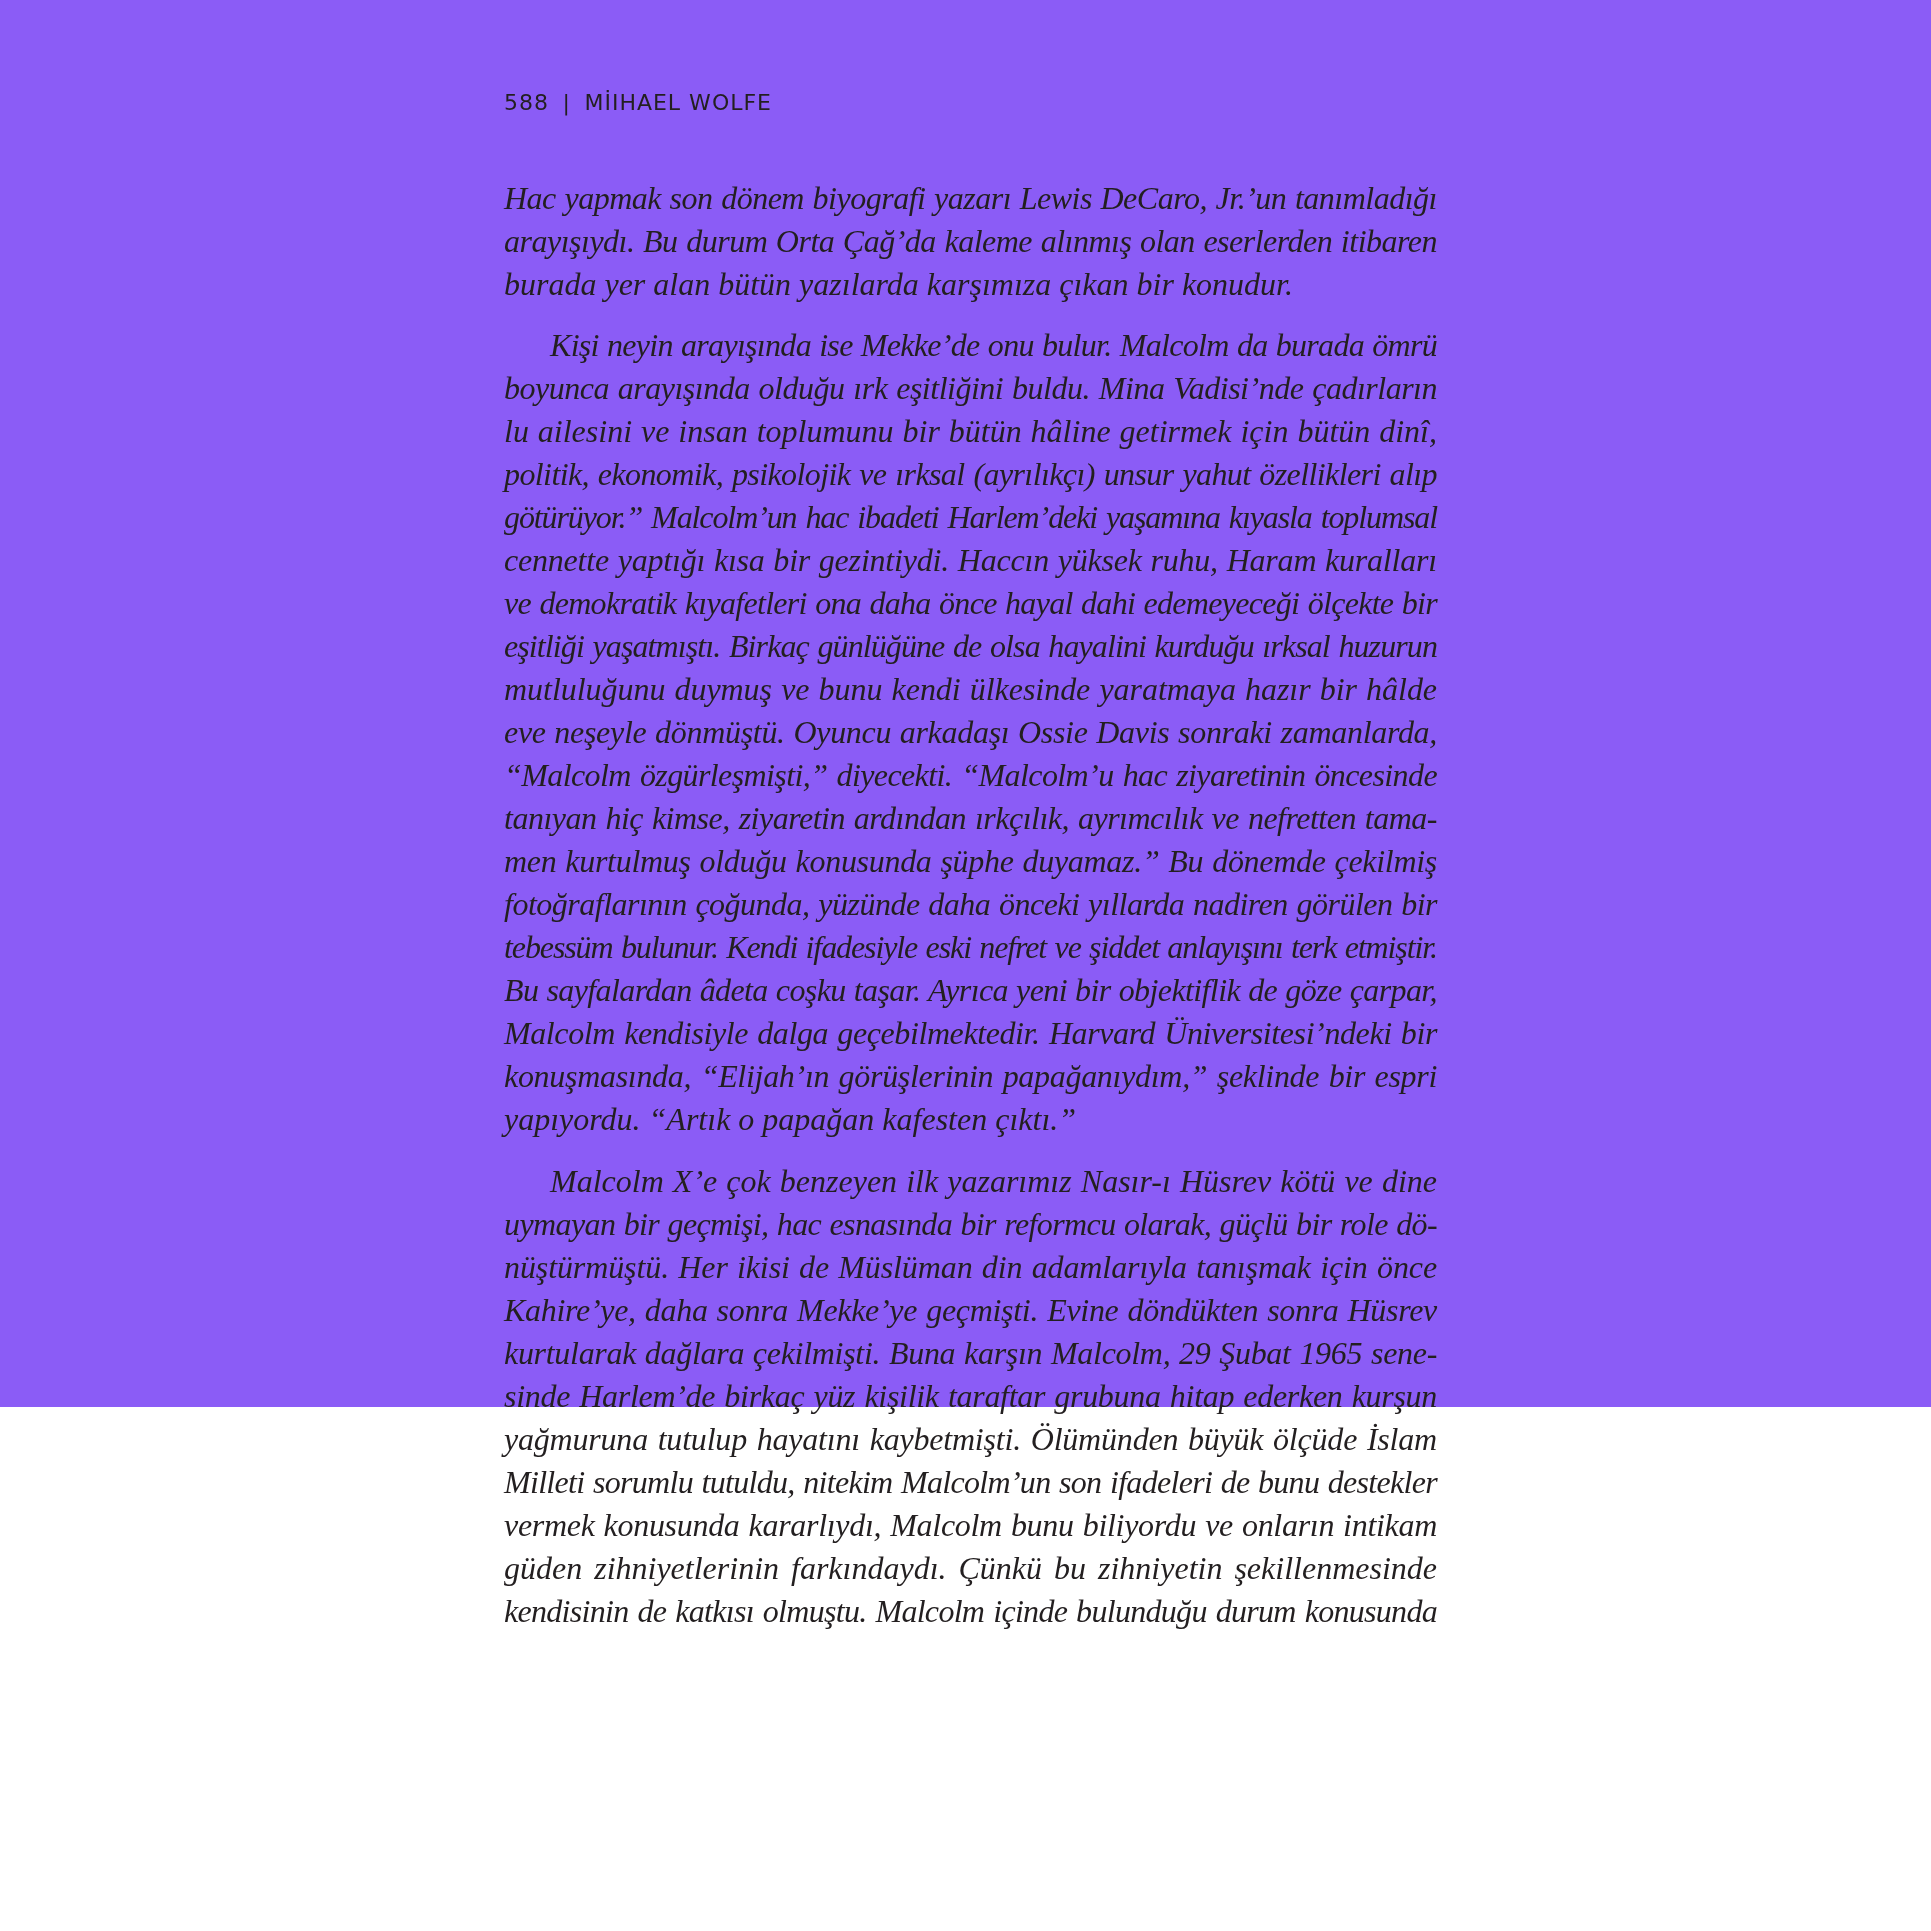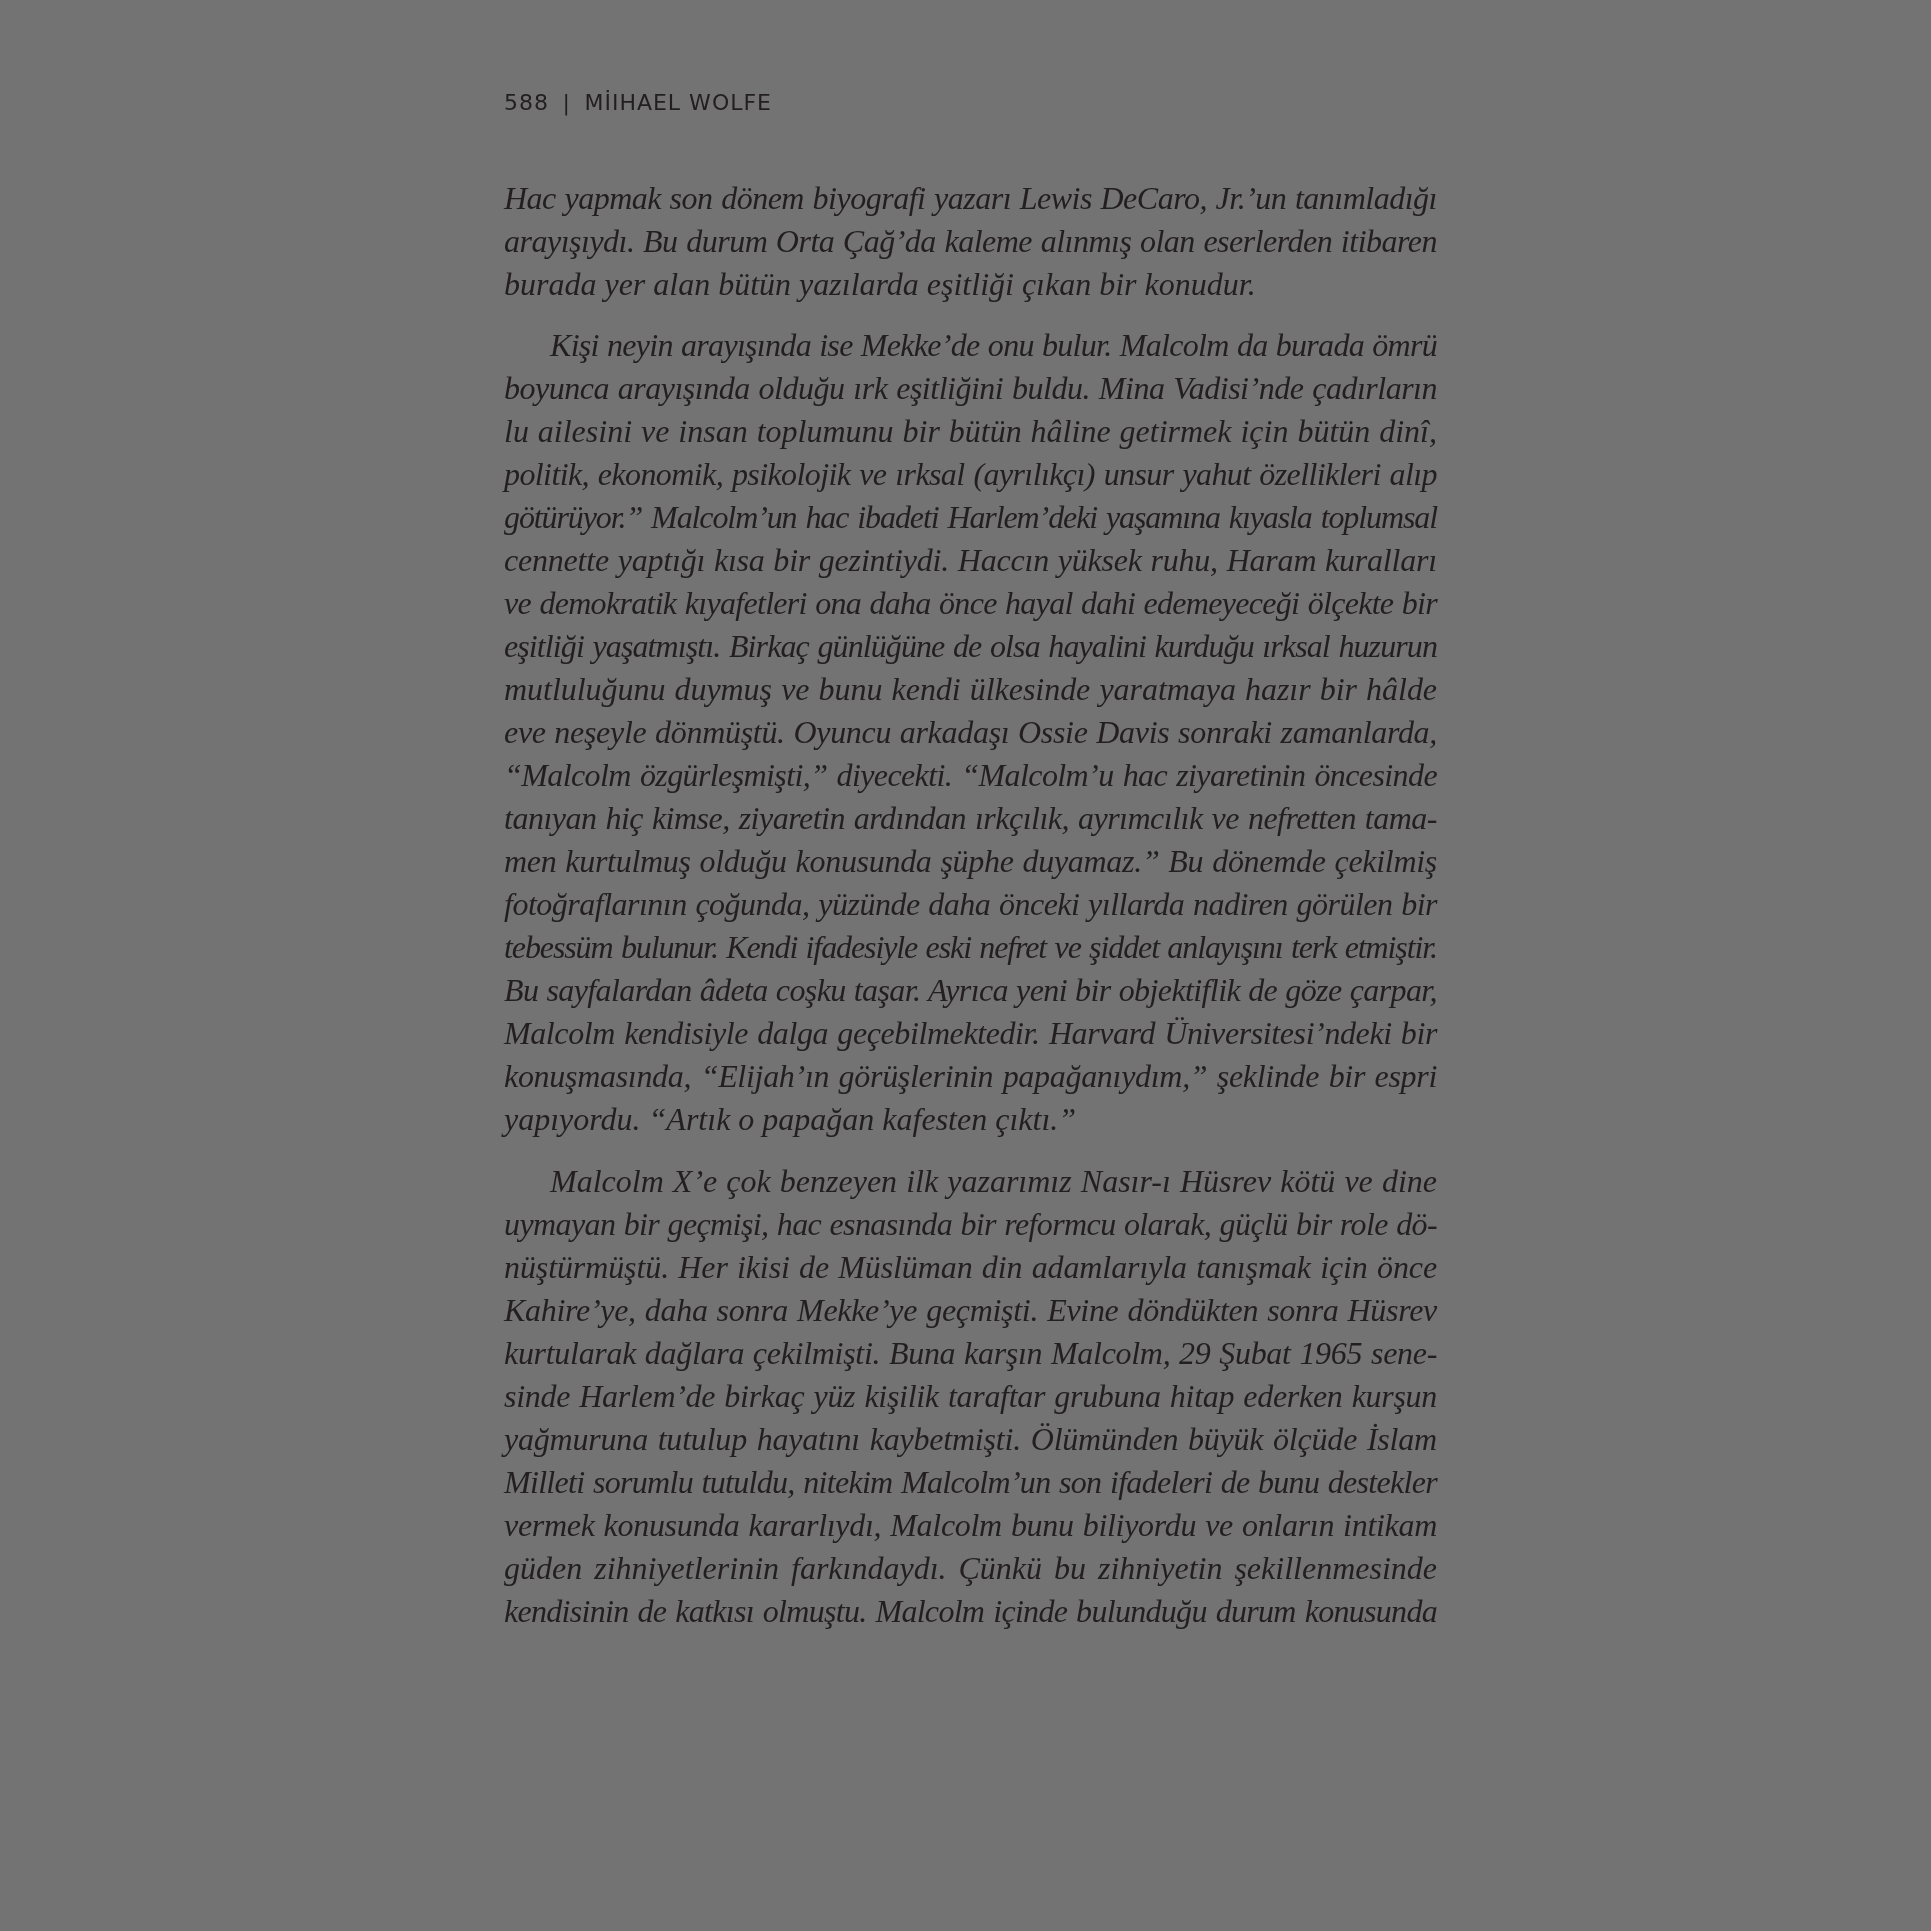--- a/index.html
+++ b/index.html
@@ -9,22 +9,22 @@
     }
     body {
       width: 1931px;
       height: 1931px;
       position: relative;
       overflow: hidden;
     }
     .page {
       position: absolute;
       left: 0; top: 0;
-      width: 1931px; height: 1931px;
-      background: #737373;
+      width: 1931px; height: 1407px;
+      background: #8b5cf6;
     }
     .running-head {
       position: absolute;
       left: 504px;
       top: 90px;
       font-family: "DejaVu Sans", sans-serif;
       font-size: 22px;
       color: #231f20;
       letter-spacing: 1px;
       white-space: pre;
@@ -66,21 +66,21 @@
 </head>
 <body>
 
 <div class="page">
   <div class="running-head"><span>588</span><span class="sep">|</span><span>MİIHAEL WOLFE</span></div>
 
   <div class="body-text" id="body-text">
       <div class="para">
         <span class="line" style="white-space: nowrap; letter-spacing: -0.5px;"><span style="white-space: nowrap;">Hac yapmak son dönem biyografi yazarı Lewis DeCaro, Jr.’un tanımladığı</span></span>
         <span class="line" style="white-space: nowrap; letter-spacing: -0.5px;"><span style="white-space: nowrap; margin-top: 20px;">arayışıydı. Bu durum Orta Çağ’da kaleme alınmış olan eserlerden itibaren</span></span>
-        <span class="line end" style="white-space: nowrap;"><span style="white-space: nowrap;">burada yer alan bütün yazılarda eşitliği çıkan bir konudur.</span></span>
+        <span class="line end" style="white-space: nowrap;"><span style="white-space: nowrap;">burada yer alan bütün yazılarda karşımıza çıkan bir konudur.</span></span>
       </div>
       <div class="para">
         <span class="line first" style="white-space: nowrap; letter-spacing: -0.7px;"><span style="white-space: nowrap;">Kişi neyin arayışında ise Mekke’de onu bulur. Malcolm da burada ömrü</span></span>
         <span class="line" style="white-space: nowrap; letter-spacing: -0.5px;"><span style="white-space: nowrap;">boyunca arayışında olduğu ırk eşitliğini buldu. Mina Vadisi’nde çadırların</span></span>
         <span class="line" style="white-space: nowrap; word-spacing: 0px;"><span style="white-space: nowrap;">lu ailesini ve insan toplumunu bir bütün hâline getirmek için bütün dinî,</span></span>
         <span class="line" style="white-space: nowrap; letter-spacing: -0.6px;"><span style="white-space: nowrap;">politik, ekonomik, psikolojik ve ırksal (ayrılıkçı) unsur yahut özellikleri alıp</span></span>
         <span class="line" style="white-space: nowrap; letter-spacing: -1.1px;"><span style="white-space: nowrap;">götürüyor.” Malcolm’un hac ibadeti Harlem’deki yaşamına kıyasla toplumsal</span></span>
         <span class="line" style="white-space: nowrap; letter-spacing: -0.2px;"><span style="white-space: nowrap;">cennette yaptığı kısa bir gezintiydi. Haccın yüksek ruhu, Haram kuralları</span></span>
         <span class="line" style="white-space: nowrap; letter-spacing: -0.7px;"><span style="white-space: nowrap;">ve demokratik kıyafetleri ona daha önce hayal dahi edemeyeceği ölçekte bir</span></span>
         <span class="line" style="white-space: nowrap; letter-spacing: -0.9px;"><span style="white-space: nowrap;">eşitliği yaşatmıştı. Birkaç günlüğüne de olsa hayalini kurduğu ırksal huzurun</span></span>

